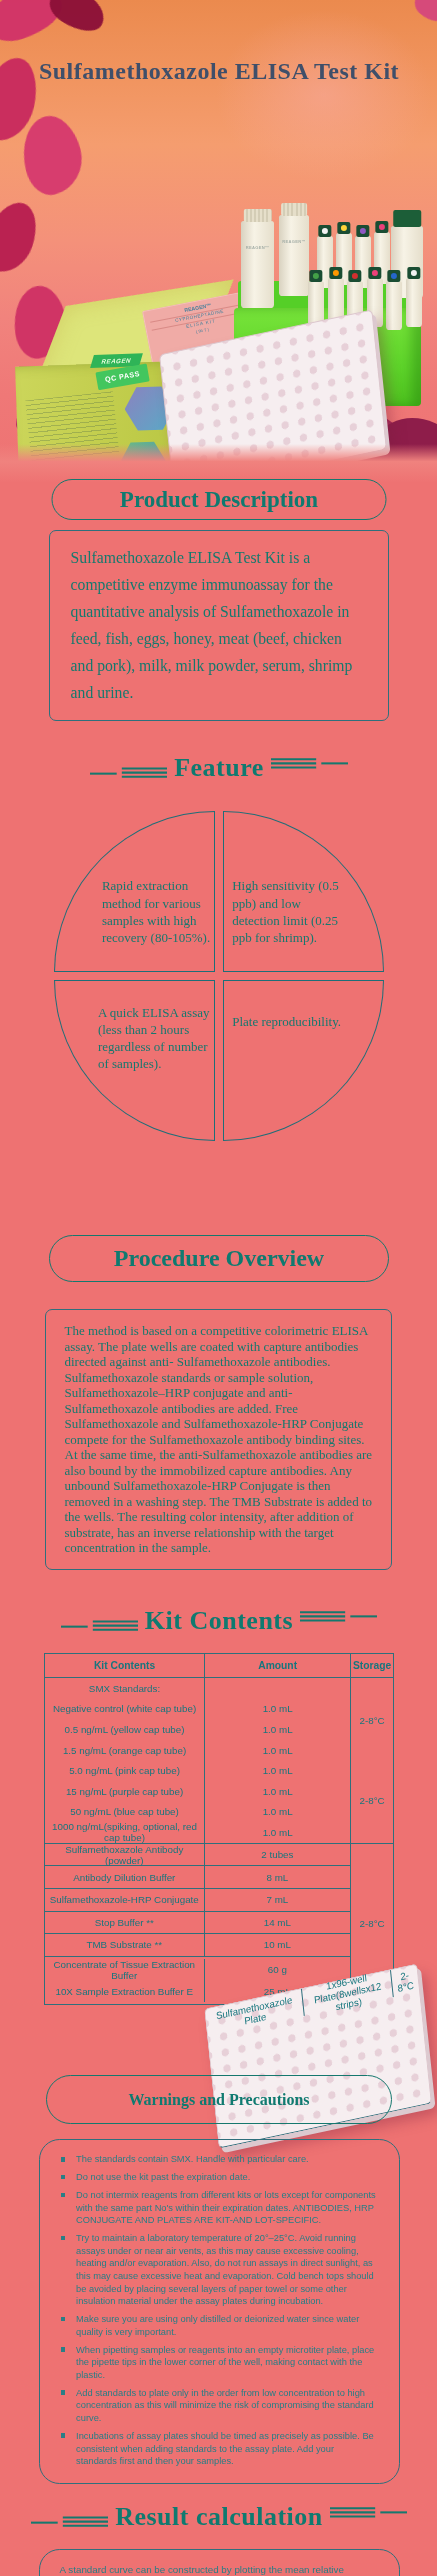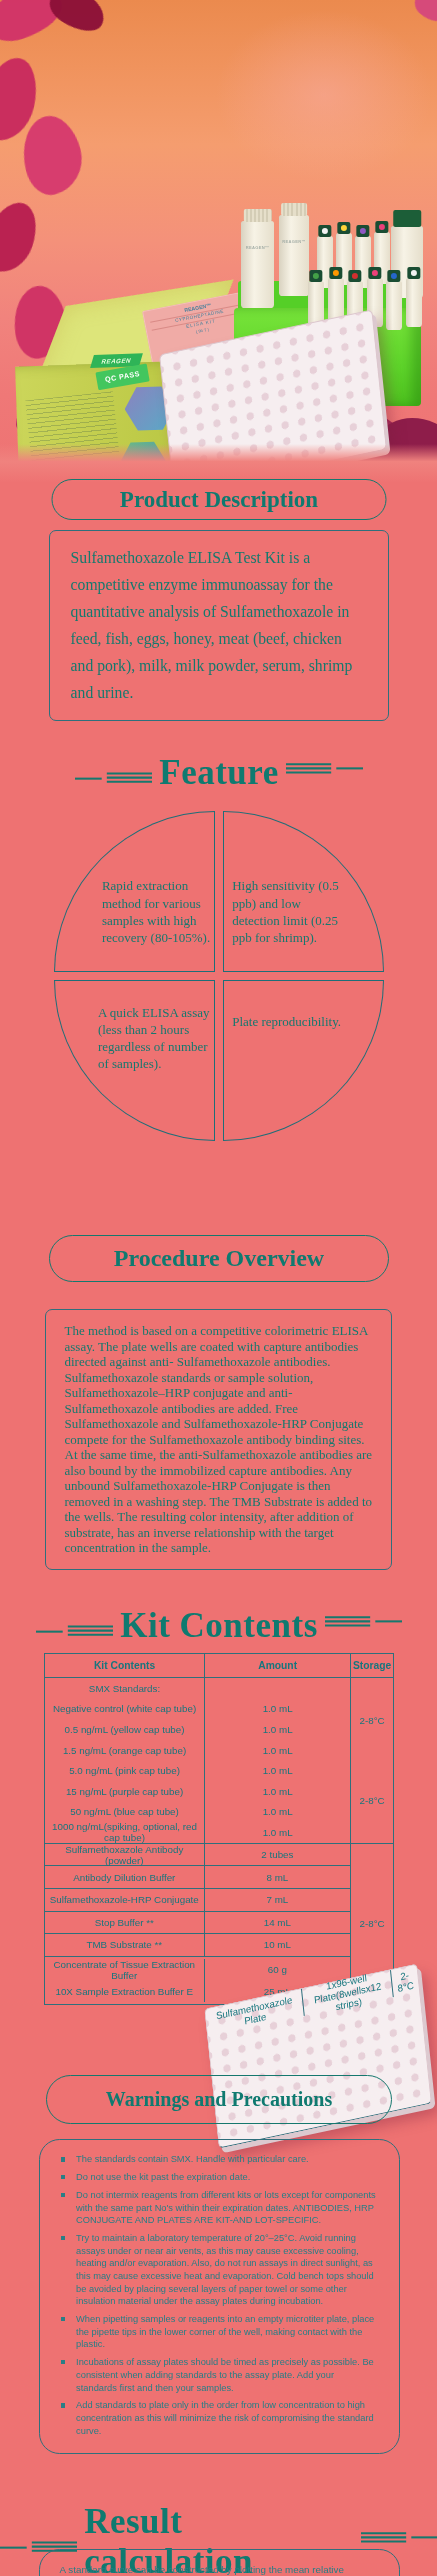--- a/index.html
+++ b/index.html
@@ -65,21 +65,21 @@
     background-image:radial-gradient(circle,#e7d0d8 3.6px,rgba(0,0,0,0) 4.1px);
     background-size:17px 16px;background-position:7.2px 6.2px}
   .front-wave{position:absolute;left:0;top:444px;width:438px;height:39px;
     background:linear-gradient(180deg,rgba(242,132,127,0),#f0827e 45%,#ee7272)}
 
   
   .stadium{position:absolute;left:50%;transform:translateX(-50%);border:1.8px solid #15786e;border-radius:36px;
     color:#0f7a70;font-weight:700;display:flex;align-items:center;justify-content:center;text-align:center}
   .lined-header{position:absolute;left:0;width:438px;display:flex;align-items:center;justify-content:center;gap:7.2px;
     color:#0f7a70;font-weight:700}
-  .lined-header h2{font-size:35px;font-weight:700;letter-spacing:0.5px}
+  .lined-header h2{font-size:26px;font-weight:700;letter-spacing:0.5px}
   .deco{width:77px;height:24px;flex:none}
   .deco line{stroke:#15786e;stroke-width:4}
 
   
   .round-box{position:absolute;border:1.5px solid #2f6f7c;border-radius:7px;color:#15796e;background:transparent}
   .pd-box{left:49px;top:530px;width:340px;padding:13.4px 20.6px;font-size:15.7px;line-height:27px}
   .po-box{left:45px;top:1309px;width:347px;padding:13.4px 18.5px;font-size:13px;line-height:15.5px;text-align:left}
 
   
   .circle-wrap{position:absolute;left:54px;top:811px;width:330px;height:330px}
@@ -136,20 +136,21 @@
 
   <div class="leaf" style="left:-14.4px;top:-10.3px;width:77px;height:47px;background:#d13368;transform:rotate(-18deg)"></div>
   <div class="leaf" style="left:49px;top:-8.2px;width:57px;height:36px;background:#8c1038;transform:rotate(32deg)"></div>
   <div class="leaf" style="left:-17.5px;top:57px;width:52px;height:85px;background:#c92a5e;transform:rotate(12deg)"></div>
   <div class="leaf" style="left:23px;top:116px;width:58px;height:78px;background:#d63a6e;transform:rotate(-14deg)"></div>
   <div class="leaf" style="left:-13.4px;top:201px;width:47px;height:73px;background:#b81e50;transform:rotate(18deg)"></div>
   <div class="leaf" style="left:14.4px;top:286px;width:52px;height:72px;background:#cf3165;transform:rotate(-8deg)"></div>
   <div class="leaf" style="left:45px;top:370px;width:56px;height:76px;background:#d63f72;transform:rotate(24deg);opacity:.8"></div>
   <div class="leaf" style="left:415px;top:-9.3px;width:36px;height:29px;background:#d6487c;transform:rotate(40deg)"></div>
 
+  <h1 class="page-title">Sulfamethoxazole ELISA Test Kit</h1>
 
   <div class="mountain" style="left:15.5px;top:396px;width:67px;height:41px;background:#b23560"></div>
   <div class="mountain" style="left:77px;top:403px;width:49px;height:30px;background:#a52c58"></div>
   <div class="mountain" style="left:28px;top:406px;width:139px;height:98px;background:#9c2350"></div>
   <div class="mountain" style="left:131px;top:416px;width:201px;height:118px;background:#8e1d4a"></div>
   <div class="mountain" style="left:268px;top:406px;width:155px;height:111px;background:#a62a58"></div>
   <div class="mountain" style="left:358px;top:418px;width:113px;height:93px;background:#8e1d4a"></div>
 
   <div class="box-top"></div>
   <div class="label-card">
@@ -355,32 +356,33 @@
         <div class="exgrid">
           <div class="td c1">10X Sample Extraction Buffer E</div>
           <div class="td c2">25 mL</div>
         </div>
       </div>
     </div>
     <div class="mright">2-8°C</div>
   </div>
 </div>
 
-<div class="stadium" style="top:2075px;width:346px;height:49px;font-size:20px">
+<div class="stadium" style="top:2075px;width:346px;height:49px;font-size:16px">
   <span>Warnings and Precautions</span>
 </div>
 <div class="round-box wp-box">
   <ul>
     <li>The standards contain SMX. Handle with particular care.</li>
     <li>Do not use the kit past the expiration date.</li>
     <li>Do not intermix reagents from different kits or lots except for components with the same part No's within their expiration dates. ANTIBODIES, HRP CONJUGATE AND PLATES ARE KIT-AND LOT-SPECIFIC.</li>
     <li>Try to maintain a laboratory temperature of 20°–25°C. Avoid running assays under or near air vents, as this may cause excessive cooling, heating and/or evaporation. Also, do not run assays in direct sunlight, as this may cause excessive heat and evaporation. Cold bench tops should be avoided by placing several layers of paper towel or some other insulation material under the assay plates during incubation.</li>
+    <li>Make sure you are using only distilled or deionized water since water quality is very important.</li>
     <li>When pipetting samples or reagents into an empty microtiter plate, place the pipette tips in the lower corner of the well, making contact with the plastic.</li>
+    <li>Add standards to plate only in the order from low concentration to high concentration as this will minimize the risk of compromising the standard curve.</li>
     <li>Incubations of assay plates should be timed as precisely as possible. Be consistent when adding standards to the assay plate. Add your standards first and then your samples.</li>
-    <li>Add standards to plate only in the order from low concentration to high concentration as this will minimize the risk of compromising the standard curve.</li>
   </ul>
 </div>
 
 <div class="lined-header" style="top:2502px">
   <svg class="deco" viewBox="0 0 150 46">
     <line x1="0" y1="34" x2="52" y2="34"></line>
       <line x1="62" y1="24" x2="150" y2="24"></line>
     <line x1="62" y1="32" x2="150" y2="32"></line>
       <line x1="62" y1="40" x2="150" y2="40"></line>
   </svg>

